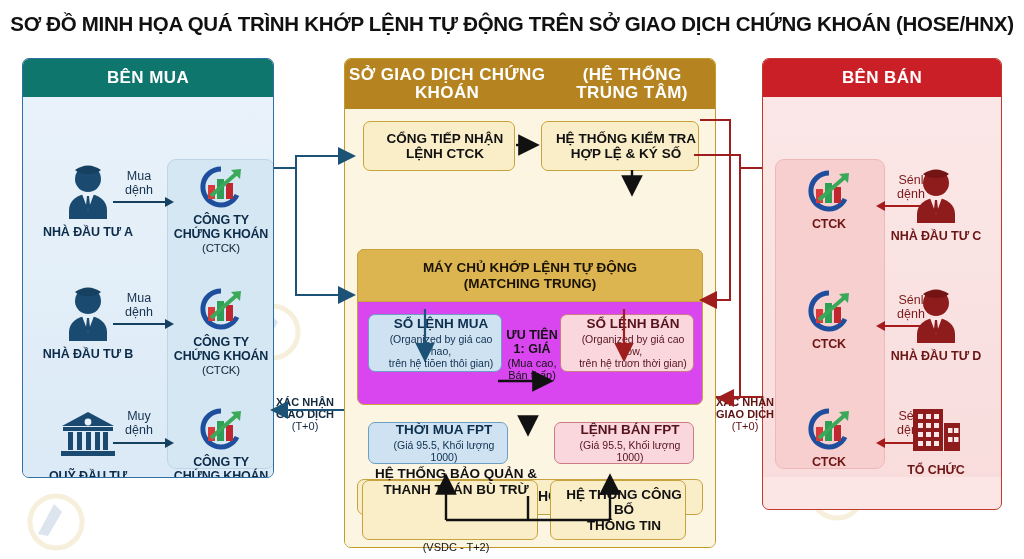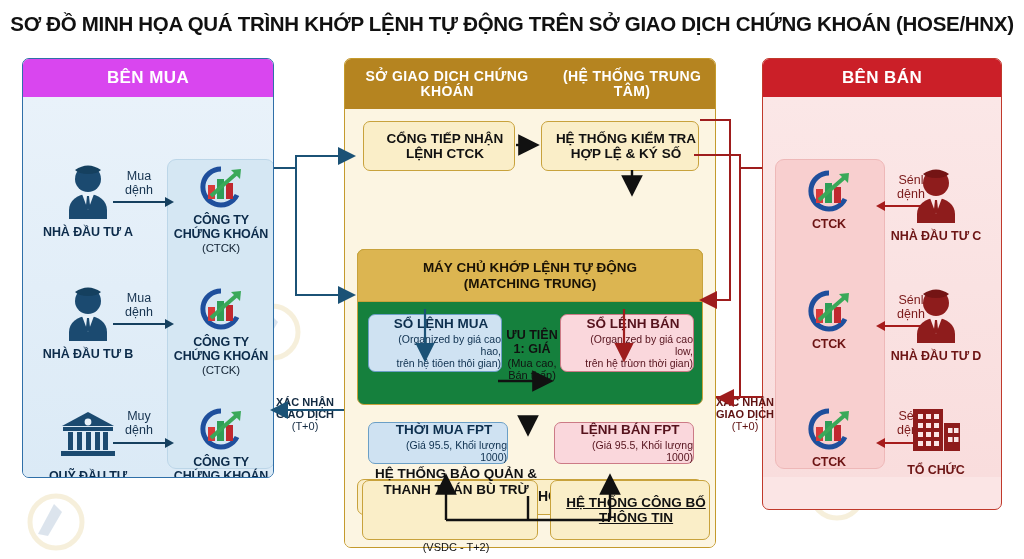--- a/index.html
+++ b/index.html
@@ -20,26 +20,26 @@
     white-space: nowrap;
   }
 
   
   .panel { position: absolute; border-radius: 7px; overflow: hidden; }
   .panel-head {
     height: 38px; display: flex; align-items: center; justify-content: center;
     color: #ffffff; font-weight: bold; font-size: 17px; letter-spacing: .4px;
     text-align: center; line-height: 1.05;
   }
-  .panel-head.two-line { font-size: 14px; }
+  .panel-head.two-line { font-size: 17px; }
   .panel-body { position: relative; width: 100%; }
 
   #panel-buy  { left: 22px;  top: 58px;  width: 252px; height: 420px;
                 border: 1.5px solid #2f6fa8; background: #e3eff8; }
-  #panel-buy .panel-head { background: #d946ef; text-align: right; }
+  #panel-buy .panel-head { background: #0f766e; text-align: right; }
   #panel-buy .panel-body { height: 380px; background: linear-gradient(180deg,#e9f2fa 0%,#dbeaf6 100%); }
 
   #panel-exch { left: 344px; top: 58px; width: 372px; height: 490px;
                 border: 1.5px solid #c49a2c; background: #fbf3dc; }
   #panel-exch .panel-head { background: #b58420; height: 50px; }
   #panel-exch .panel-body { height: 438px; background: #fcf5e2; }
 
   #panel-sell { left: 762px; top: 58px; width: 240px; height: 452px;
                 border: 1.5px solid #c0392b; background: #fbe5e5; }
   #panel-sell .panel-head { background: #cb1f28; }
@@ -90,38 +90,38 @@
     position: absolute; top: -4px; width: 0; height: 0;
     border-top: 5px solid transparent; border-bottom: 5px solid transparent;
   }
   .harrow.blue .head.right { right: -9px; border-left: 9px solid #16405f; }
   .harrow.red  .head.left  { left: -9px;  border-right: 9px solid #a61c1c; }
 
   
   .ebox {
     position: absolute; border-radius: 7px;
     display: flex; flex-direction: column; align-items: center; justify-content: center;
-    text-align: right; line-height: 1.14; padding-left: 12px;
+    text-align: center; line-height: 1.14; padding-left: 12px;
   }
   .ebox.gold {
     background: #faeec8; border: 1.4px solid #c8a23c; color: #111;
     font-weight: bold; font-size: 13.5px;
   }
   .ebox.blue-ob {
     background: #cfe2f2; border: 1.4px solid #6b9fc6; color: #0d2f4e;
   }
   .ebox.red-ob {
     background: #fad7dc; border: 1.4px solid #cc7a86; color: #55121c;
   }
   .ebox .t1 { font-weight: bold; font-size: 13.5px; }
   .ebox .t2 { font-weight: normal; font-size: 10.5px; line-height: 1.18; margin-top: 1px; }
 
   #engine-band {
     position: absolute; left: 12px; top: 140px; width: 346px; height: 156px;
-    background: #15803d; border: 1.4px solid #c8a23c; border-radius: 7px;
+    background: #d946ef; border: 1.4px solid #c8a23c; border-radius: 7px;
   }
   #engine-head-inner {
     position: absolute; left: -1px; top: -1px; width: calc(100% + 2px); height: 53px;
     background: #dcb551; border: 1.4px solid #c8a23c;
     border-radius: 7px 7px 0 0;
     display: flex; flex-direction: column; align-items: center; justify-content: center;
     font-weight: bold; font-size: 13.5px; color: #1a1205; line-height: 1.15;
   }
 
   .priority {
@@ -362,21 +362,21 @@
       </div>
 
     </div>
   </div>
 
   <div class="ebox gold" style="left:362px; top:480px; width:176px; height:60px;">
     <div>HỆ THỐNG BẢO QUẢN &amp;</div>
     <div>THANH TOÁN BÙ TRỪ</div>
     <div style="font-weight:normal; font-size:11px;margin-top:44px;">(VSDC - T+2)</div>
   </div>
-  <div class="ebox gold" style="left:550px; top:480px; width:160px; height:60px;text-decoration:underline;">
+  <div class="ebox gold" style="left:550px; top:480px; width:136px; height:60px;">
     <div>HỆ THỐNG CÔNG BỐ</div>
     <div>THÔNG TIN</div>
   </div>
 
   <div class="panel" id="panel-sell">
     <div class="panel-head">BÊN BÁN</div>
     <div class="panel-body">
 
       <div class="broker-strip" id="broker-strip-sell"></div>
 

